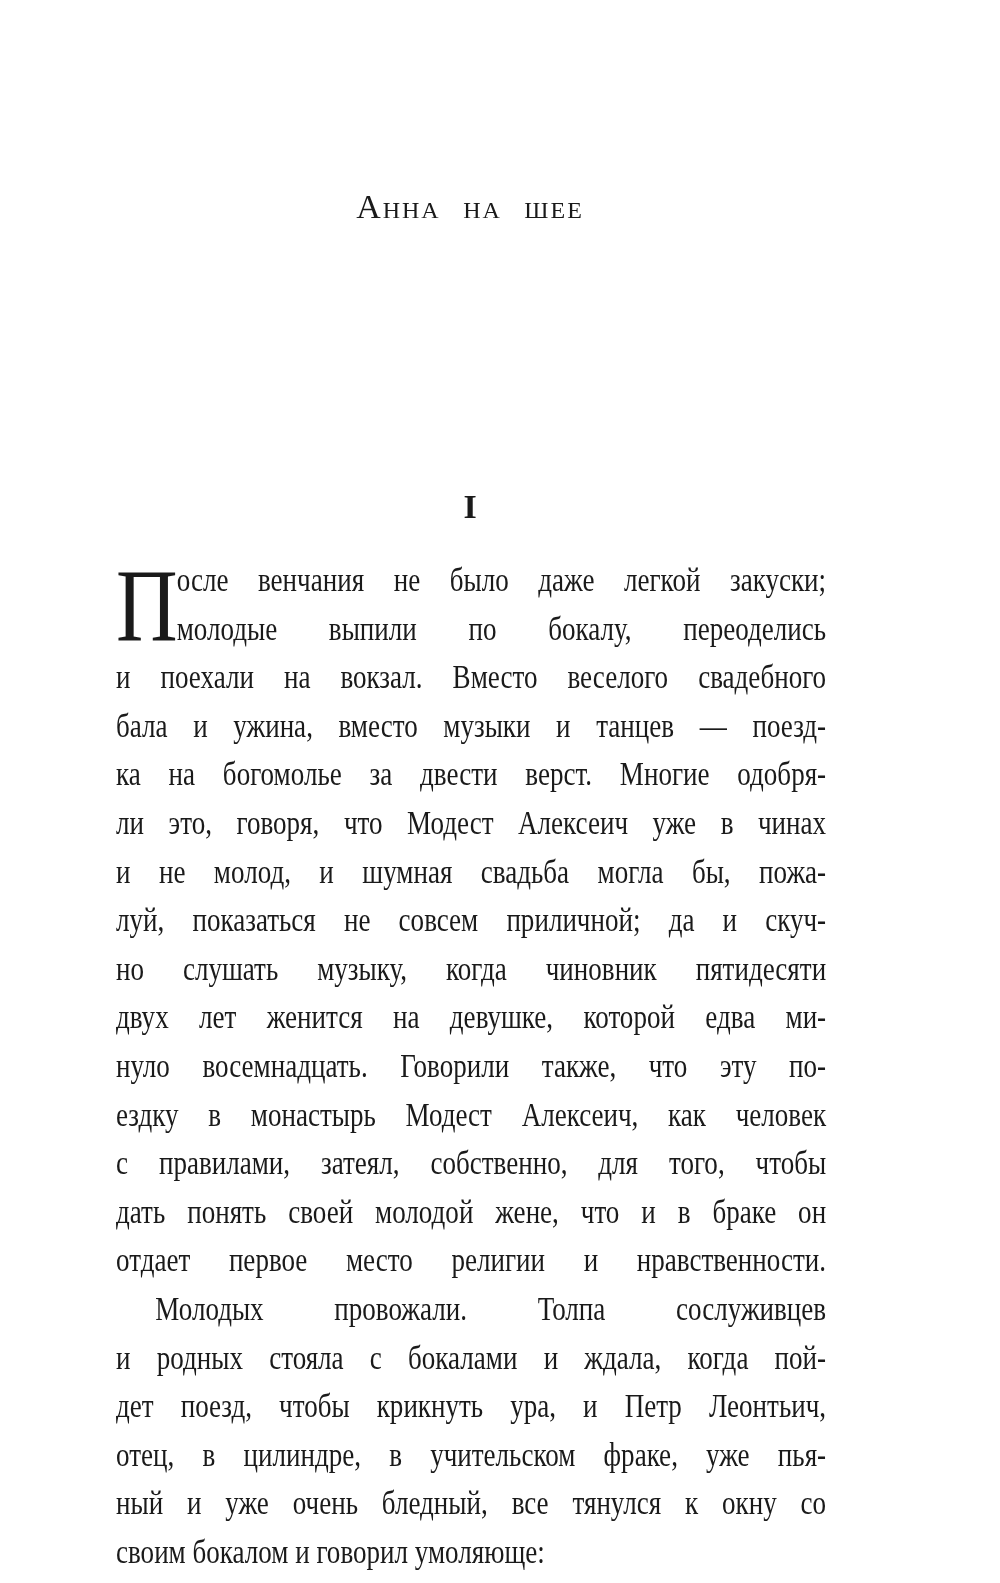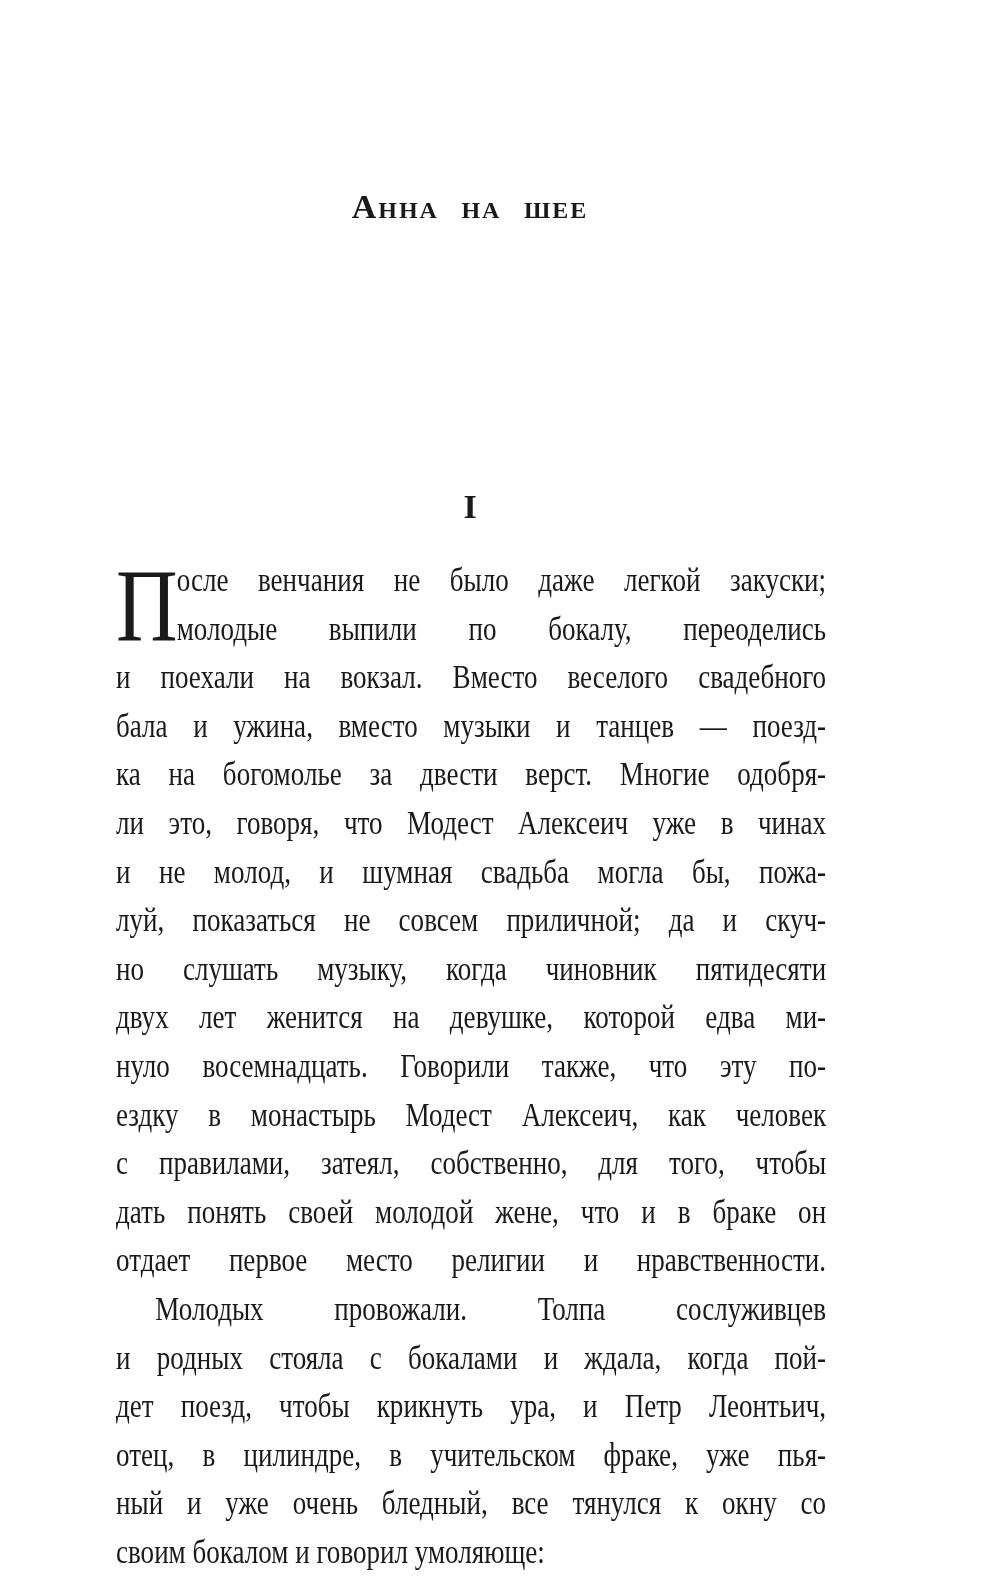--- a/index.html
+++ b/index.html
@@ -15,21 +15,21 @@
       font-family: "Liberation Serif", "DejaVu Serif", serif;
       color: #1a1a1a;
     }
     .title {
       position: absolute;
       top: 188px;
       left: 0;
       width: 940px;
       text-align: center;
       font-size: 34px;
-      font-weight: bold;
+      font-weight: normal;
       font-variant: small-caps;
       letter-spacing: 2px;
       word-spacing: 12px;
     }
     .chapter {
       position: absolute;
       top: 488px;
       left: 0;
       width: 940px;
       text-align: center;

